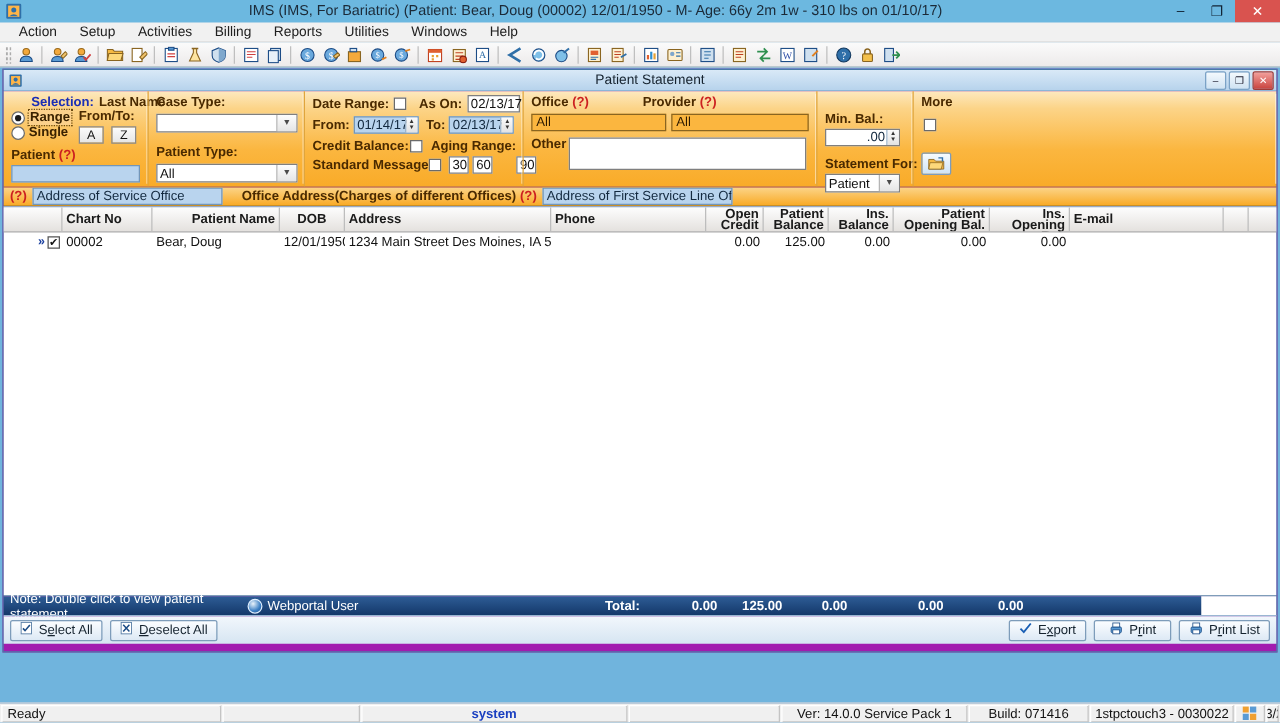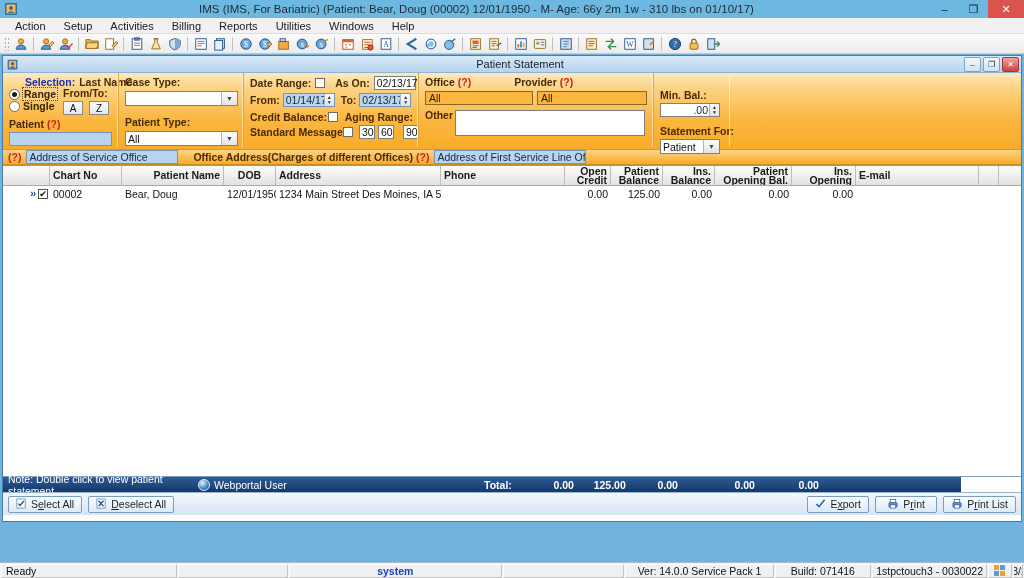--- a/index.html
+++ b/index.html
@@ -45,21 +45,21 @@
   .grip{width:5px;height:14px;margin:0 2px;
     background-image:radial-gradient(#9a9a9a 40%, transparent 41%);
     background-size:3px 4px;opacity:.8;}
   .tbi{width:17px;height:17px;margin:0 1px;position:relative;border-radius:2px;cursor:default;}
   .tsep{width:1px;height:14px;background:#bfbfbf;margin:0 3px;}
   .ico{position:absolute;inset:2px;border-radius:1px;}
 
   
   .child{
     position:absolute;left:2px;top:55px;width:1020px;height:467px;
-    border:1px solid #4a7aa8;box-sizing:border-box;background:#ffffff;
+    border:1px solid #4a7aa8;box-sizing:border-box;background:#a21caf;
   }
   .child-tb{
     height:17px;width:100%;box-sizing:border-box;
     background:linear-gradient(#d9e9f7,#b7d3ec);
     display:flex;align-items:center;position:relative;
     border-bottom:1px solid #8cb4d8;
   }
   .child-tb .ci{width:13px;height:13px;margin-left:3px;position:relative;}
   .child-title{flex:1;text-align:center;font-size:11px;color:#15222e;}
   .child-btns{position:absolute;right:2px;top:1px;display:flex;gap:2px;}
@@ -545,21 +545,21 @@
         <div class="row" style="margin-top:4px">
           <span class="lbl" style="width:93px">Credit Balance:</span>
           <span class="ck"></span>
           <span class="lbl" style="margin-left:7px">Aging Range:</span>
         </div>
         <div class="row" style="margin-top:2px">
           <span class="lbl" style="width:93px">Standard Messages:</span>
           <span class="ck"></span>
           <span class="whitebox" style="width:16px;text-align:center;margin-left:6px">30</span>
           <span class="whitebox" style="width:16px;text-align:center;margin-left:3px">60</span>
-          <span class="whitebox" style="width:16px;text-align:left;margin-left:9px">90</span>
+          <span class="whitebox" style="width:16px;text-align:left;margin-left:19px">90</span>
         </div>
       </div>
 
       <div class="fgroup" style="width:235px">
         <div class="row">
           <span class="lbl">Office</span>
           <span class="lbl q" style="margin-left:3px">(?)</span>
           <span class="lbl" style="margin-left:43px">Provider</span>
           <span class="lbl q" style="margin-left:3px">(?)</span>
         </div>
@@ -579,20 +579,31 @@
           <span>.00</span>
           <span class="sp">▲<br>▼</span>
         </div>
         <div class="lbl" style="margin-top:8px">Statement For:</div>
         <div class="combo" style="width:60px;margin-top:2px">
           <span>Patient</span>
           <span class="arrow">▼</span>
         </div>
       </div>
 
+      <div class="fgroup" style="flex:1">
+        <div class="lbl">More</div>
+        <div class="ck" style="margin-top:7px;margin-left:2px"></div>
+        <div class="folderbtn" style="margin-top:14px;margin-left:0px">
+          <svg width="14" height="12" viewBox="0 0 16 14">
+            <path d="M1 3h5l1.4 1.6H15V12H1z" fill="#f5b942" stroke="#8a6520" stroke-width=".8"></path>
+            <path d="M2.2 6h12L12.6 12H1z" fill="#fdd87a" stroke="#8a6520" stroke-width=".7"></path>
+            <path d="M10 1.5 13.8 1.5 13.8 5" fill="none" stroke="#2f6fa8" stroke-width="1.3"></path>
+          </svg>
+        </div>
+      </div>
     </div>
 
     <div class="officebar">
       <span class="lbl q">(?)</span>
       <span class="txtbox" style="width:152px;margin-left:2px">Address of Service Office</span>
       <span class="lbl" style="margin-left:12px">Office Address(Charges of different Offices)</span>
       <span class="lbl q">(?)</span>
       <span class="txtbox" style="width:152px;margin-left:2px">Address of First Service Line Office</span>
     </div>
 

